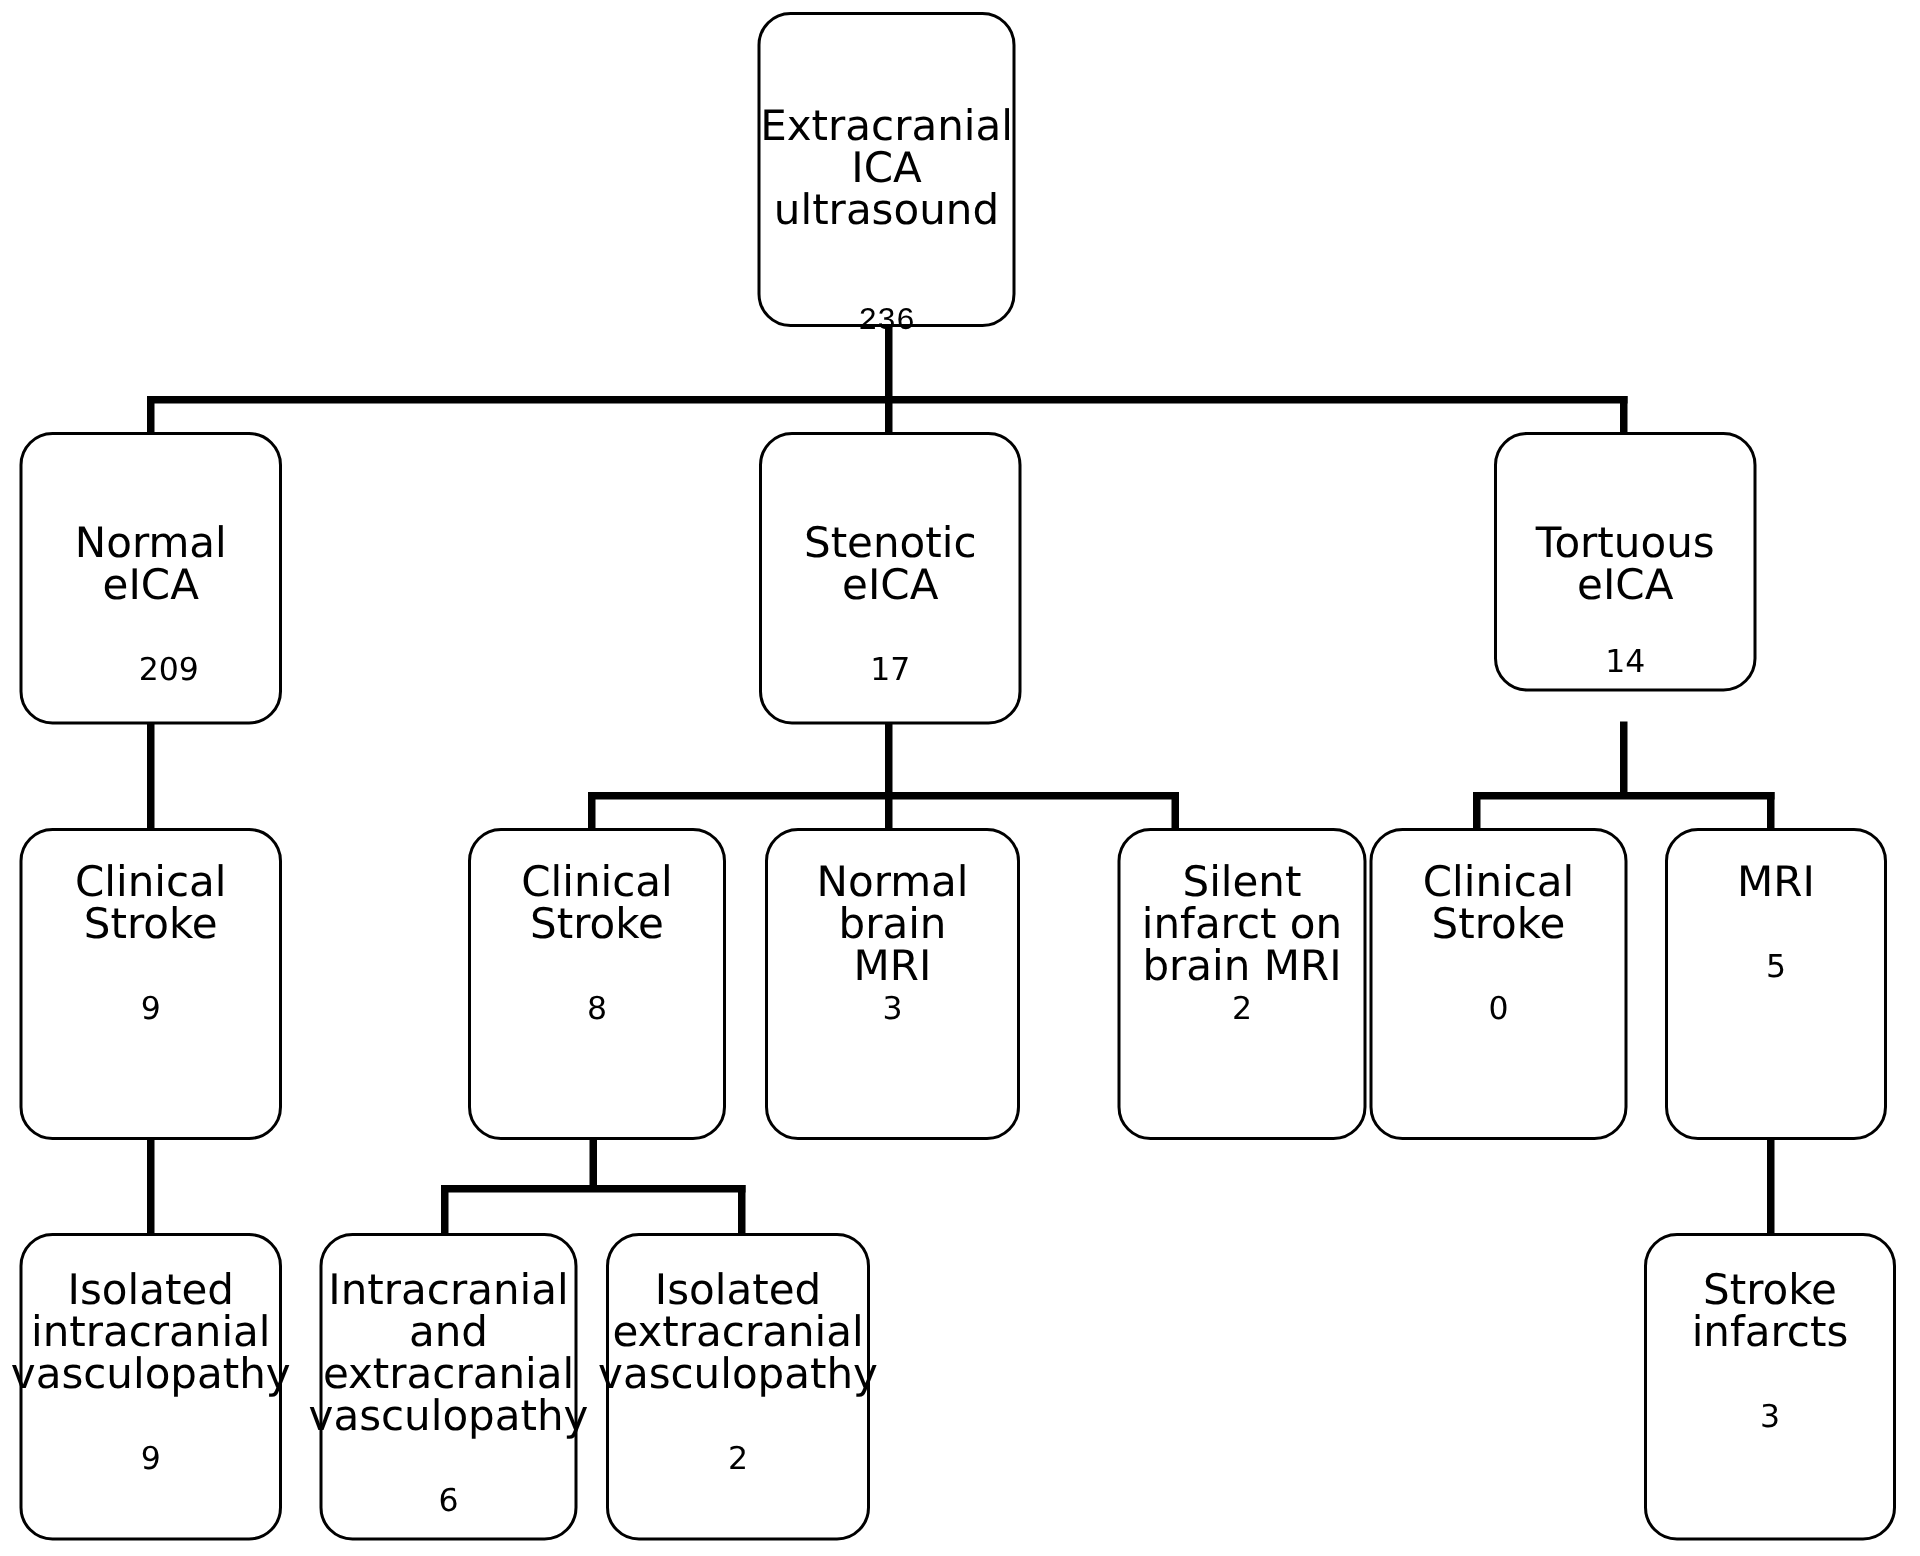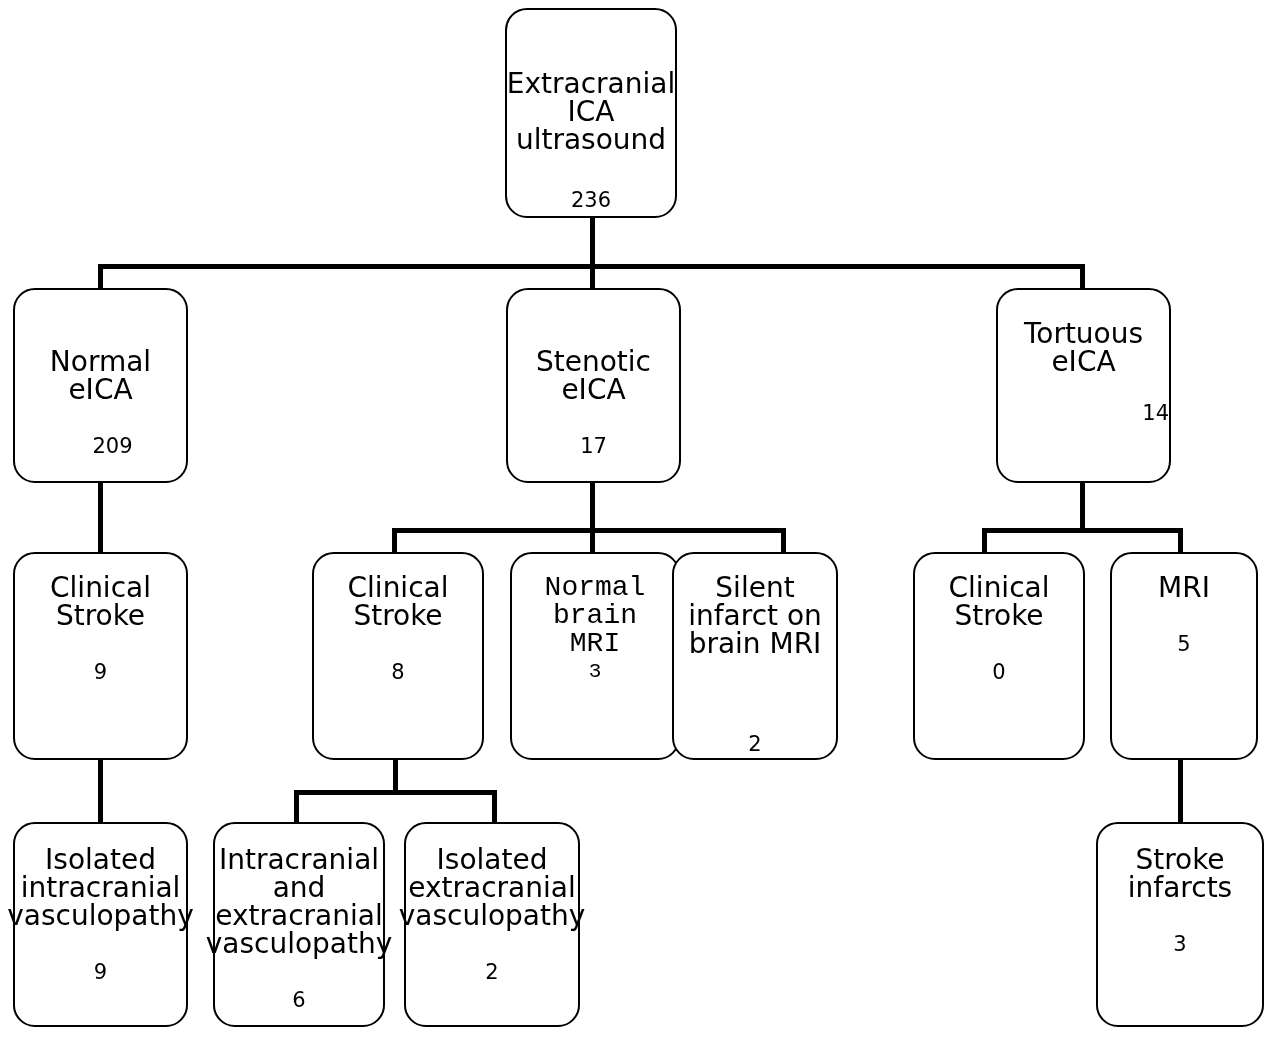--- a/index.html
+++ b/index.html
@@ -82,55 +82,55 @@
   <div class="conn vline" style="left:393px; top:758px; height:35px;"></div>
   <div class="conn hline" style="left:294px; top:790px; width:203px;"></div>
   <div class="conn vline" style="left:294px; top:790px; height:33px;"></div>
   <div class="conn vline" style="left:492px; top:790px; height:33px;"></div>
 
   <div class="conn vline" style="left:1178px; top:758px; height:65px;"></div>
 
   <div class="node" style="left:505px; top:8px; width:172px; height:210px; justify-content:flex-start; padding-top:60px;">
     <div class="label">Extracranial ICA
 ultrasound</div>
-    <div class="count" style="margin-top:32px;">236</div>
+    <div class="count" style="margin-top:47px;font-family:Liberation Mono, monospace;">236</div>
   </div>
 
   <div class="node" style="left:13px; top:288px; width:175px; height:195px; justify-content:flex-start; padding-top:58px;">
     <div class="label">Normal eICA</div>
     <div class="count" style="margin-top:28px;margin-left:24px;">209</div>
   </div>
 
   <div class="node" style="left:506px; top:288px; width:175px; height:195px; justify-content:flex-start; padding-top:58px;">
     <div class="label">Stenotic eICA</div>
     <div class="count" style="margin-top:28px;">17</div>
   </div>
 
-  <div class="node" style="left:996px; top:288px; width:175px; height:195px; justify-content:flex-start; padding-top:30px;align-items:flex-end;">
+  <div class="node" style="left:996px; top:288px; width:175px; height:173px; justify-content:flex-start; padding-top:58px;">
     <div class="label">Tortuous eICA</div>
     <div class="count" style="margin-top:23px;">14</div>
   </div>
 
   <div class="node" style="left:13px; top:552px; width:175px; height:208px; justify-content:flex-start; padding-top:20px;">
     <div class="label">Clinical Stroke</div>
     <div class="count" style="margin-top:28px;">9</div>
   </div>
 
   <div class="node" style="left:312px; top:552px; width:172px; height:208px; justify-content:flex-start; padding-top:20px;">
     <div class="label">Clinical Stroke</div>
     <div class="count" style="margin-top:28px;">8</div>
   </div>
 
-  <div class="node" style="left:510px; top:552px; width:170px; height:208px; justify-content:flex-start; padding-top:20px;font-family:Liberation Mono, monospace;">
+  <div class="node" style="left:510px; top:552px; width:170px; height:208px; justify-content:flex-start; padding-top:20px;">
     <div class="label">Normal brain
 MRI</div>
     <div class="count">3</div>
   </div>
 
-  <div class="node" style="left:672px; top:552px; width:166px; height:208px; justify-content:space-between; padding-top:20px;gap:22px;">
+  <div class="node" style="left:745px; top:552px; width:166px; height:208px; justify-content:flex-start; padding-top:20px;">
     <div class="label">Silent infarct on
 brain MRI</div>
     <div class="count">2</div>
   </div>
 
   <div class="node" style="left:913px; top:552px; width:172px; height:208px; justify-content:flex-start; padding-top:20px;">
     <div class="label">Clinical Stroke</div>
     <div class="count" style="margin-top:28px;">0</div>
   </div>
 

